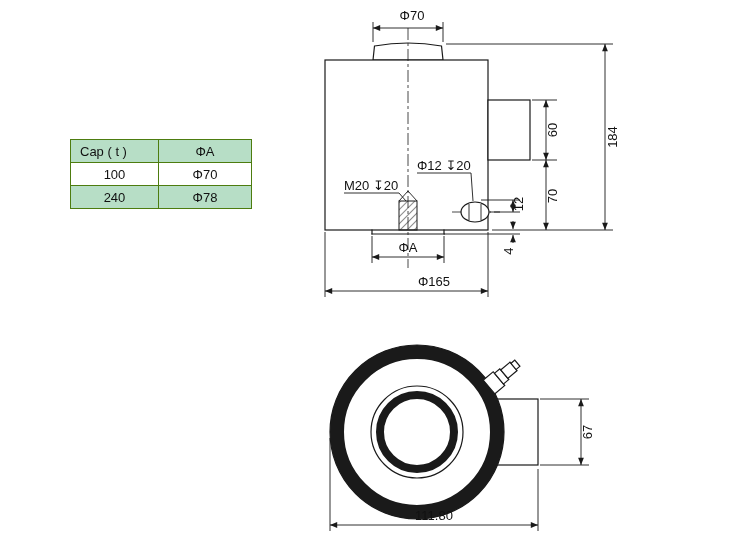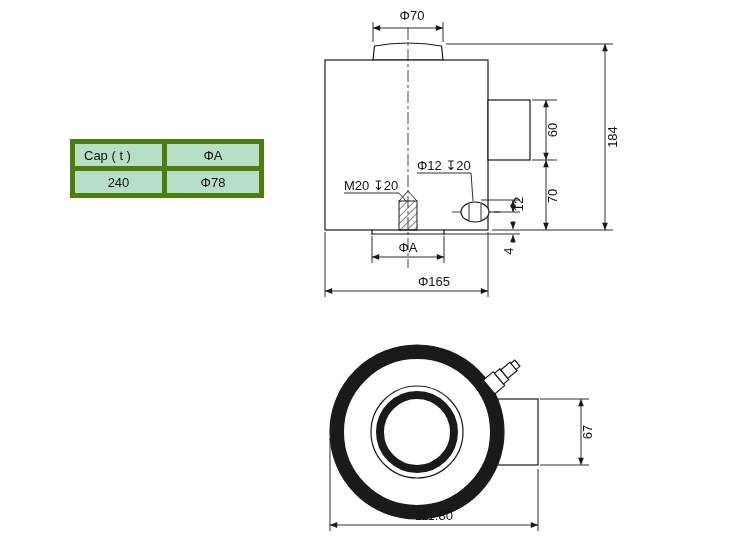--- a/index.html
+++ b/index.html
@@ -6,37 +6,41 @@
   .canvas{position:relative;width:742px;height:553px;background:#ffffff;overflow:hidden;
           font-family:"Liberation Sans",sans-serif;}
   .drawing{position:absolute;left:0;top:0;}
   svg text{font-family:"Liberation Sans",sans-serif;font-size:13px;fill:#111;}
   .fig{fill:#ffffff;stroke:#1a1a1a;stroke-width:1.2;}
   .ln{stroke:#1a1a1a;stroke-width:1.2;fill:none;stroke-linecap:square;}
   .dim{stroke:#1a1a1a;stroke-width:0.9;fill:none;}
   .cl{stroke:#1a1a1a;stroke-width:0.8;stroke-dasharray:12 3 3 3;fill:none;}
   .spec-table{position:absolute;left:70px;top:139px;border-collapse:collapse;
               font-size:13px;color:#111;}
-  .spec-table td{border:5px solid #4d7c0f;height:22px;text-align:center;
+  .spec-table td{border:1px solid #4d7c0f;height:22px;text-align:center;
                  padding:0 6px;background:#fff;}
   .spec-table td.c1{width:72px;}
   .spec-table td.c2{width:80px;}
   .spec-table tr.green td{background:#b7dec6;}
   .spec-table td.head1{text-align:left;padding-left:9px;}
 </style>
 </head>
 <body>
 
 <div class="canvas">
 
   <table class="spec-table">
     <tbody>
         <tr class="green">
       <td class="c1 head1">Cap ( t )</td>
       <td class="c2">ΦA</td>
+    </tr>
+    <tr>
+      <td class="c1">100</td>
+      <td class="c2">Φ70</td>
     </tr>
     <tr class="green">
       <td class="c1">240</td>
       <td class="c2">Φ78</td>
     </tr>
   </tbody>
     </table>
 
   <svg class="drawing" width="742" height="553" viewBox="0 0 742 553">
     <defs>

